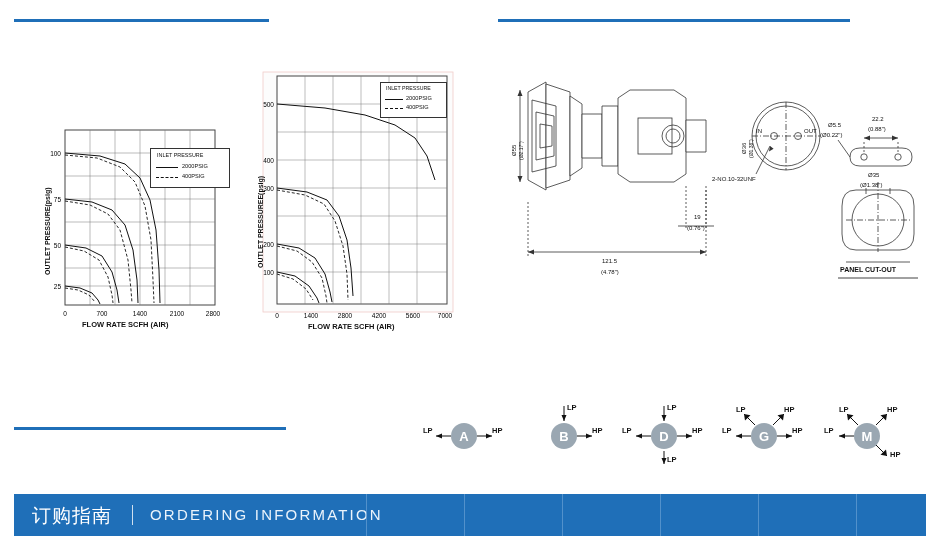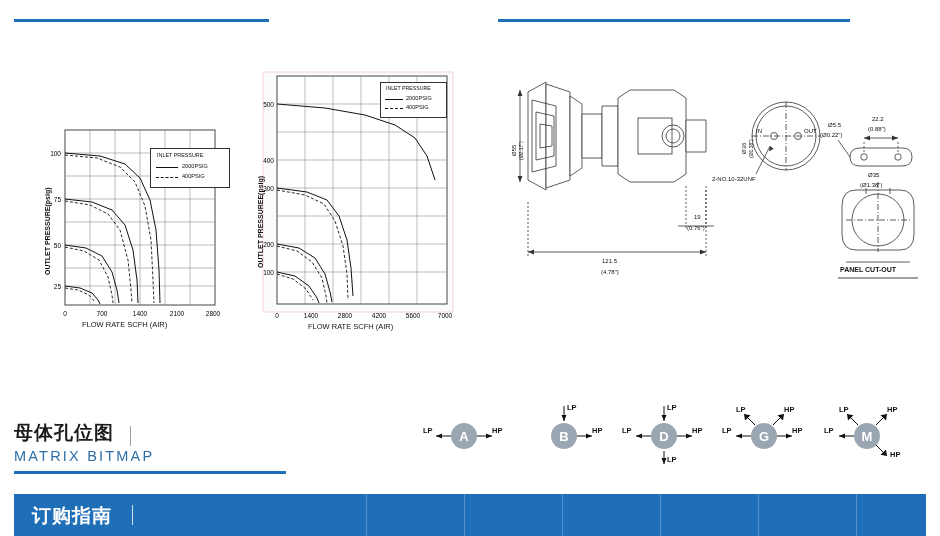--- a/index.html
+++ b/index.html
@@ -26,37 +26,37 @@
   }
   .sh-rule{height:3px;background:#1f6fb8;margin-top:7px;}
 
   
   #flow-head{left:14px;top:12px;width:255px;}
   #inst-head{left:498px;top:12px;width:352px;}
   #matrix-head{left:14px;top:420px;width:272px;}
 
   
   .chart-box{position:absolute;border:0;}
-  .axis-title{position:absolute;font-size:7.5px;font-weight:normal;color:#111;}
+  .axis-title{position:absolute;font-size:7.5px;font-weight:bold;color:#111;}
   .vert-title{
     position:absolute;font-size:7px;font-weight:bold;color:#111;
     transform:rotate(-90deg);transform-origin:left top;white-space:nowrap;
   }
   .legend-box{position:absolute;border:1px solid #333;background:#fff;}
   .legend-t{position:absolute;font-size:5.6px;color:#111;white-space:nowrap;}
   .legend-line{position:absolute;height:1px;background:#111;}
   .legend-dash{position:absolute;height:0;border-top:1px dashed #111;}
 
   
   #ordering-bar{
     position:absolute;left:14px;top:494px;width:912px;height:42px;
     background:#1f6fb8;
   }
   #ordering-bar .ob-cn{
-    position:absolute;left:18px;top:9px;color:#fff;font-size:19px;font-weight:bold;letter-spacing:1px;
+    position:absolute;left:18px;top:9px;color:#fff;font-size:19px;font-weight:normal;letter-spacing:1px;
   }
   #ordering-bar .ob-sep{
     position:absolute;left:118px;top:11px;width:1px;height:20px;background:#cfe0ef;
   }
   #ordering-bar .ob-en{
     position:absolute;left:136px;top:12px;color:#eaf3fb;font-size:15px;letter-spacing:2.2px;
   }
   .ob-tick{position:absolute;top:0;width:1px;height:42px;background:#5f9ad0;opacity:.8;}
 
   
@@ -285,25 +285,20 @@
   <div class="dim-txt" style="left:374px;top:54px;">22.2</div>
   <div class="dim-txt" style="left:370px;top:64px;">(0.88")</div>
 
   <div class="dim-txt" style="left:370px;top:110px;">Ø35</div>
   <div class="dim-txt" style="left:362px;top:120px;">(Ø1.38")</div>
 
   <div class="dim-txt-b" style="left:342px;top:204px;">PANEL CUT-OUT</div>
 </div>
 
 <div class="section-head" id="matrix-head">
-  <div>
-    <span class="sh-cn">母体孔位图</span>
-    <span class="sh-sep"></span>
-    <span class="sh-en">MATRIX BITMAP</span>
-  </div>
   <div class="sh-rule"></div>
 </div>
 
 <div style="position:absolute;left:420px;top:400px;width:510px;height:70px;">
 
   <div class="mx-item" style="left:0;top:0;width:95px;height:70px;">
     <svg width="95" height="70" viewBox="0 0 95 70">
       <circle cx="44" cy="36" r="13" fill="#9aa7b2"></circle>
       <g stroke="#111" stroke-width="1">
         <line x1="16" y1="36" x2="31" y2="36"></line>
@@ -392,19 +387,20 @@
     <div class="mx-lab" style="left:19px;top:5px;">LP</div>
     <div class="mx-lab" style="left:67px;top:5px;">HP</div>
     <div class="mx-lab" style="left:4px;top:26px;">LP</div>
     <div class="mx-lab" style="left:70px;top:50px;">HP</div>
   </div>
 </div>
 
 <div id="ordering-bar">
   <div class="ob-cn">订购指南</div>
   <div class="ob-sep"></div>
+  <div class="ob-en">ORDERING INFORMATION</div>
   <div class="ob-tick" style="left:352px;"></div>
   <div class="ob-tick" style="left:450px;"></div>
   <div class="ob-tick" style="left:548px;"></div>
   <div class="ob-tick" style="left:646px;"></div>
   <div class="ob-tick" style="left:744px;"></div>
   <div class="ob-tick" style="left:842px;"></div>
 </div>
 
 </body></html>

